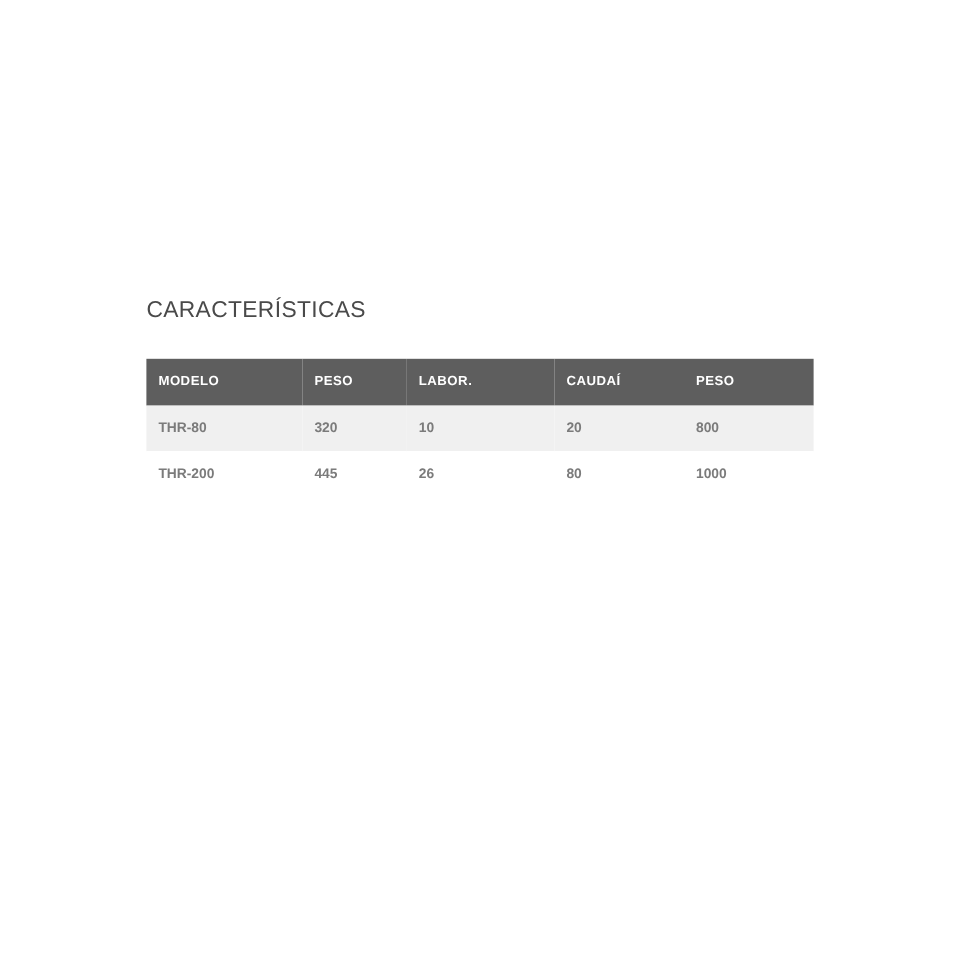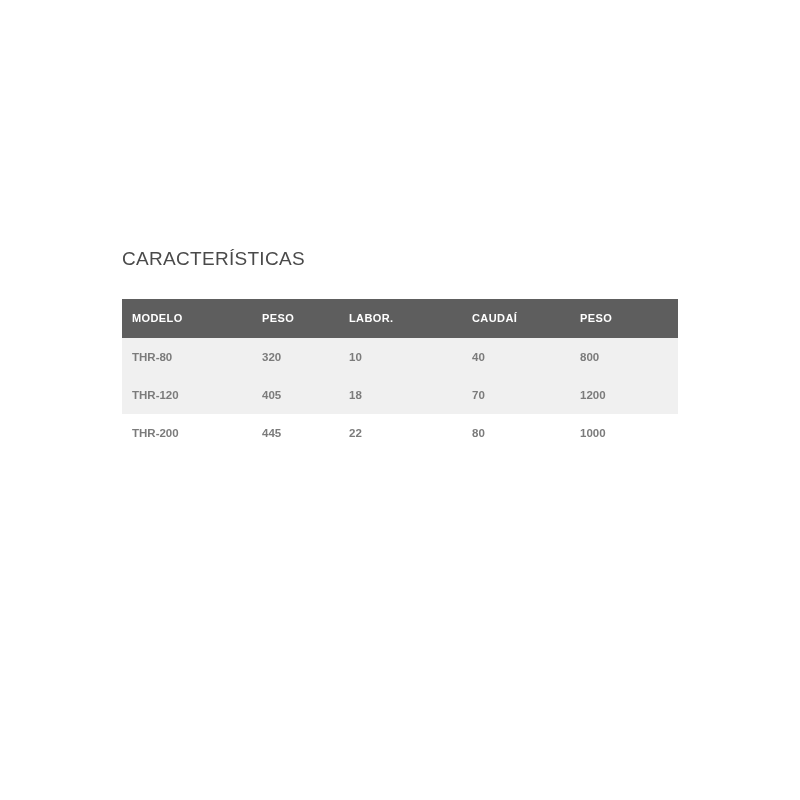--- a/index.html
+++ b/index.html
@@ -91,33 +91,26 @@
           <th>LABOR.</th>
           <th>CAUDAÍ</th>
           <th>PESO</th>
         </tr>
       </thead>
       <tbody>
         <tr class="odd">
           <td>THR-80</td>
           <td>320</td>
           <td>10</td>
-          <td>40</td>
+          <td>20</td>
           <td>800</td>
-        </tr>
-        <tr class="odd">
-          <td>THR-120</td>
-          <td>405</td>
-          <td>18</td>
-          <td>70</td>
-          <td>1200</td>
         </tr>
         <tr class="even">
           <td>THR-200</td>
           <td>445</td>
-          <td>22</td>
+          <td>26</td>
           <td>80</td>
           <td>1000</td>
         </tr>
       </tbody>
     </table>
   </div>
 </div>
 
 </body></html>

